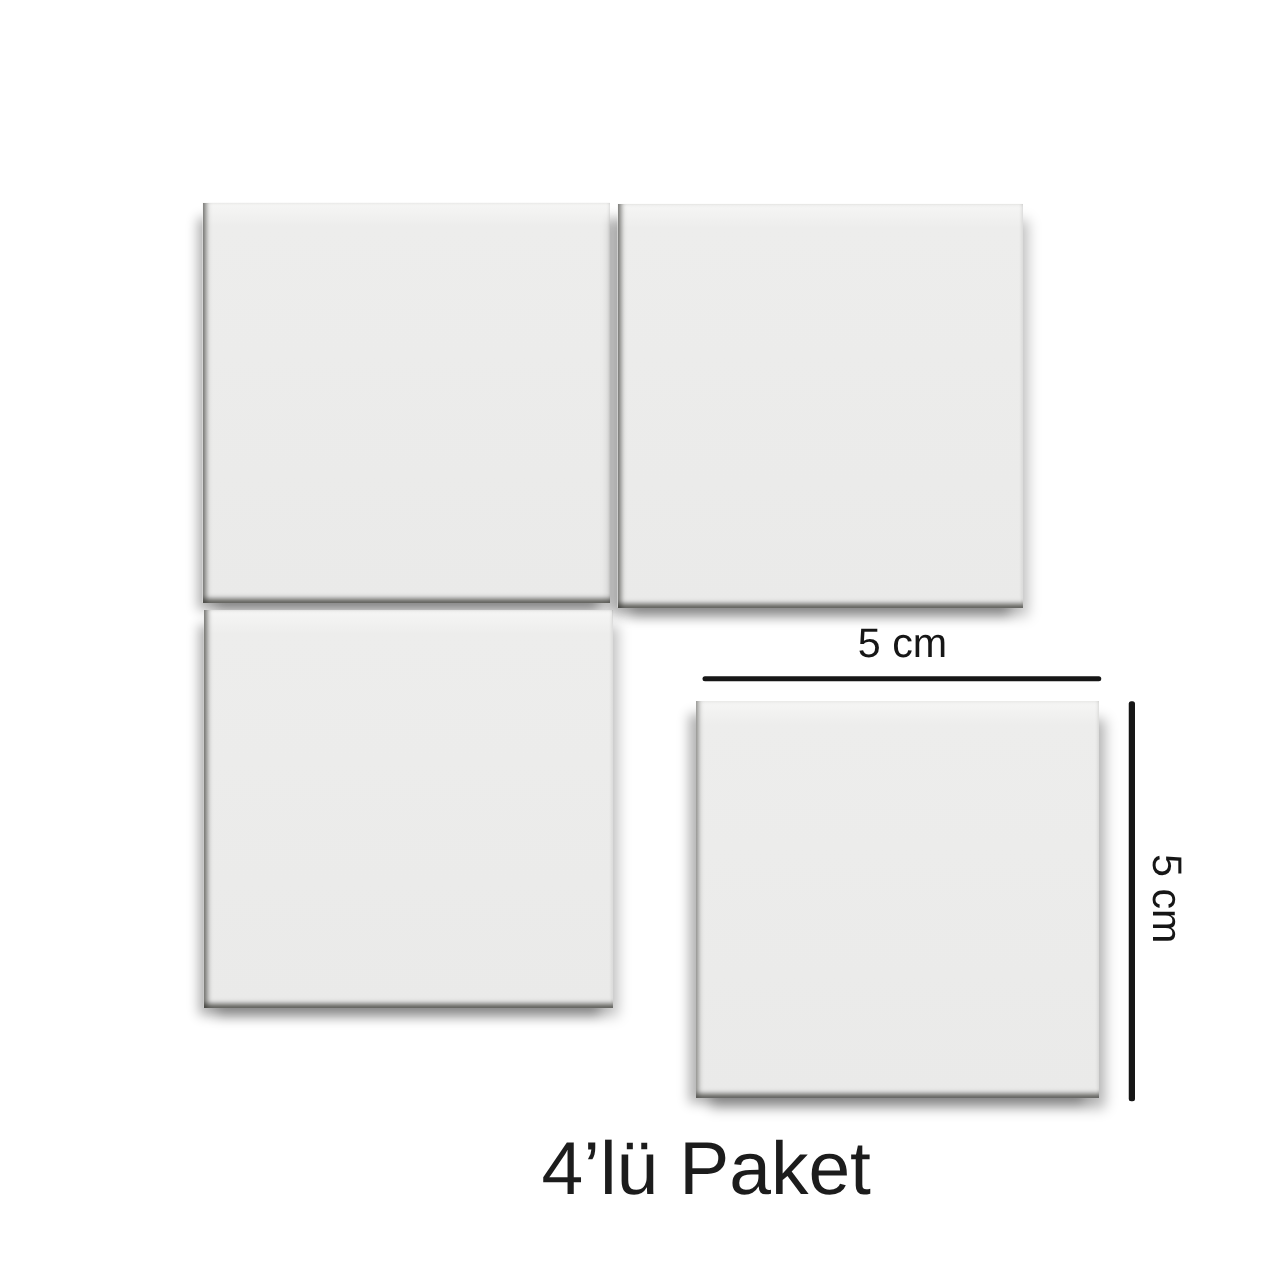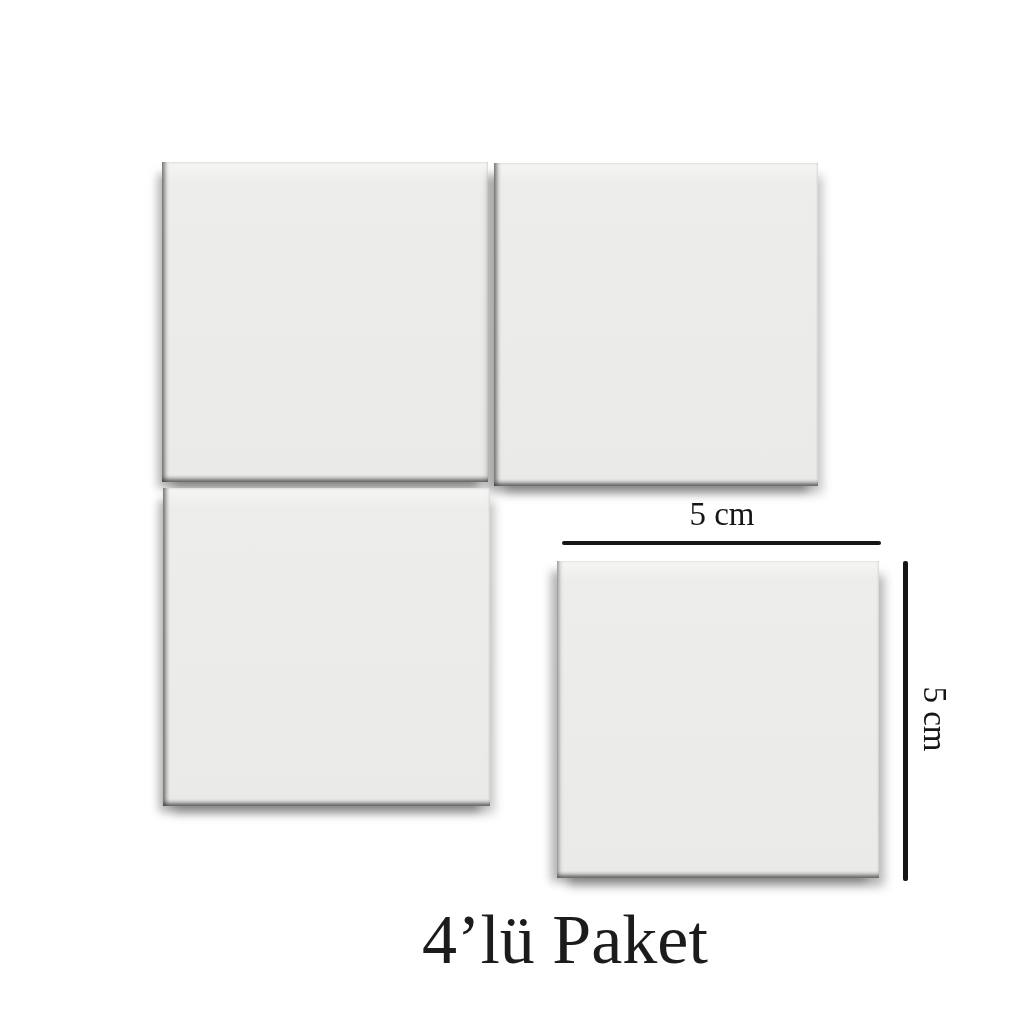--- a/index.html
+++ b/index.html
@@ -7,21 +7,20 @@
     padding: 0;
     background: #ffffff;
     font-family: "Liberation Sans", sans-serif;
   }
   .stage {
     position: relative;
     width: 1000px;
     height: 1024px;
     background: var(--background, #ffffff);
     overflow: hidden;
-    font-family: Liberation Serif, serif;
   }
   .square {
     position: absolute;
     background: linear-gradient(180deg,
       var(--square-fill-light, #f6f6f5) 0%,
       var(--square-fill, #ededec) 6%,
       #eaeae9 100%);
     box-shadow:
       inset 5px 0 4px -2px rgba(50, 50, 45, 0.62),
       inset 0 -5px 4px -2px rgba(40, 40, 35, 0.70),
@@ -59,21 +58,21 @@
   .dim-label-v {
     left: 934px; top: 719px;
     transform: translate(-50%, -50%) rotate(90deg);
   }
   .caption {
     position: absolute;
     left: 565px;
     top: 905px;
     transform: translateX(-50%);
     color: var(--caption-text, #1c1c1c);
-    font-size: 70px;
+    font-size: 60px;
     line-height: 1;
     white-space: nowrap;
   }
 </style>
 </head>
 <body>
 
 <div class="stage">
 
   <div class="square sq-top-left"></div>

